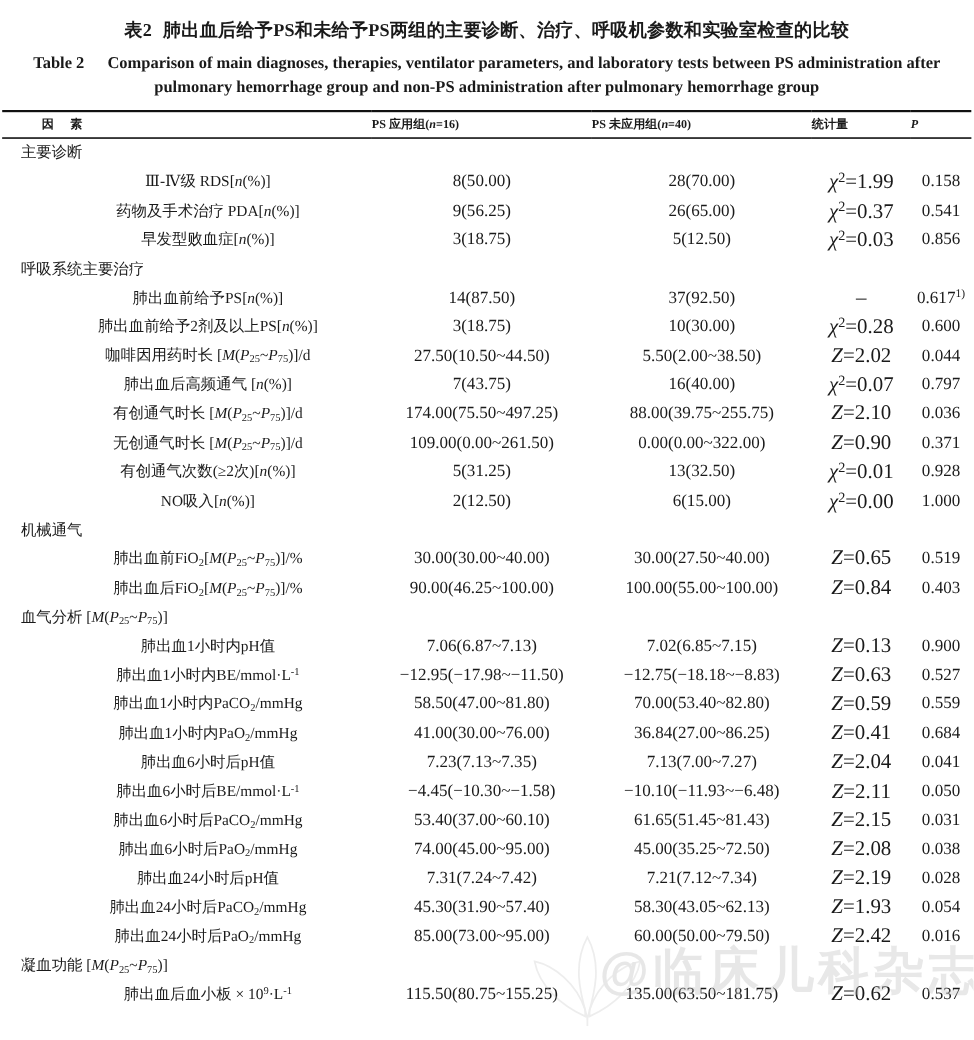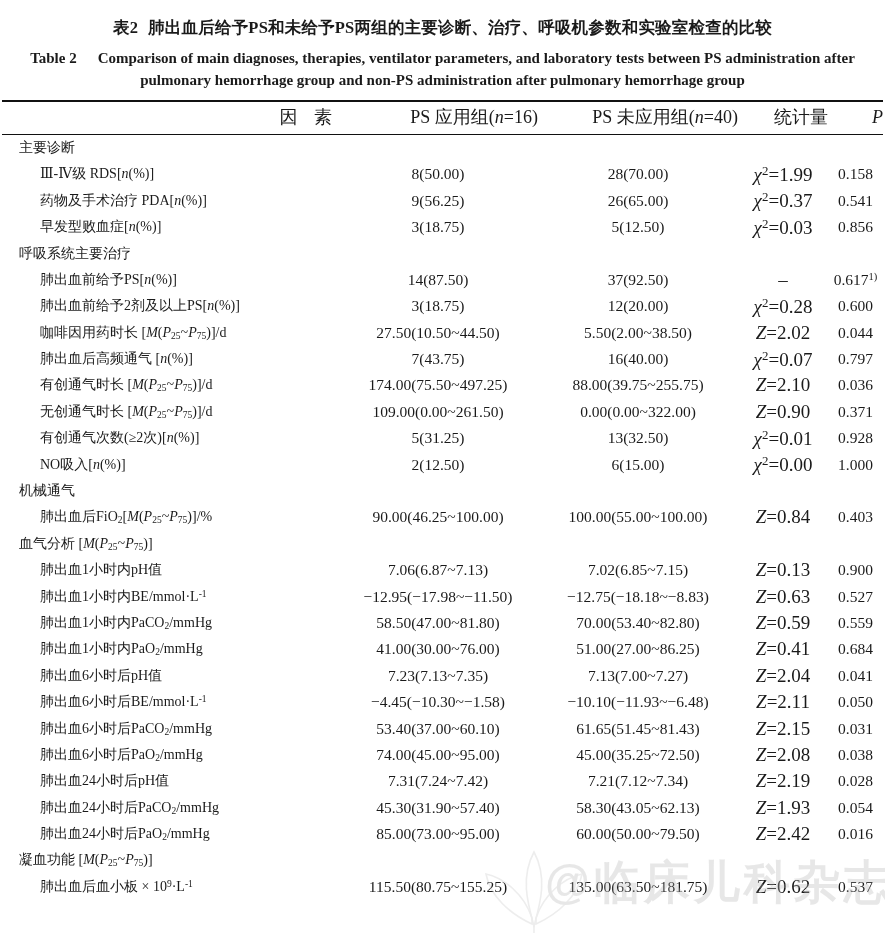--- a/index.html
+++ b/index.html
@@ -38,44 +38,44 @@
 
   
   table.main{
     width:845px;
     margin:9px auto 0 auto;
     border-collapse:collapse;
     font-size:15px;
     table-layout:fixed;
   }
   table.main thead th{
-    font-weight:normal;
+    font-weight:bold;
     padding:3px 0 5px 0;
-    text-align:right;
-    font-size:18px;
+    text-align:left;
+    font-size:11px;
     white-space:nowrap;
   }
   .rule-top{border-top:2.2px solid #111;}
   .rule-mid{border-bottom:1.1px solid #111;}
 
   th.c-factor{width:300px;text-align:left;padding-left:36px !important;}
   th.c-ps{width:200px;}
   th.c-nops{width:200px;}
   th.c-stat{width:90px;}
   th.c-p{width:55px;}
 
   td{padding:0;vertical-align:middle;}
   tr.row{height:26.4px;}
   td.factor{
     text-align:left;
     padding-left:17px;
     white-space:nowrap;
     font-size:14px;
   }
-  td.factor.sub{padding-left:38px;}
+  td.factor.sub{padding-left:38px;text-align:center;}
   td.val{text-align:center;white-space:nowrap;font-size:15.5px;}
   td.stat{text-align:center;white-space:nowrap;font-size:19px;}
   td.pval{text-align:center;white-space:nowrap;font-size:15.5px;}
 
   .hdr-label{letter-spacing:6px;}
   i.it{font-style:italic;}
   sub{font-size:0.68em;vertical-align:-0.25em;}
   sup{font-size:0.68em;vertical-align:0.45em;}
 
   
@@ -168,21 +168,21 @@
         <tr class="row">
           <td class="factor sub">肺出血前给予PS[<i>n</i>(%)]</td>
           <td class="val">14(87.50)</td>
           <td class="val">37(92.50)</td>
           <td class="stat">–</td>
           <td class="pval">0.617<sup>1)</sup></td>
         </tr>
         <tr class="row">
           <td class="factor sub">肺出血前给予2剂及以上PS[<i>n</i>(%)]</td>
           <td class="val">3(18.75)</td>
-          <td class="val">12(20.00)</td>
+          <td class="val">10(30.00)</td>
           <td class="stat"><i>χ</i><sup>2</sup>=0.28</td>
           <td class="pval">0.600</td>
         </tr>
         <tr class="row">
           <td class="factor sub">咖啡因用药时长 [<i>M</i>(<i>P</i><sub>25</sub>~<i>P</i><sub>75</sub>)]/d</td>
           <td class="val">27.50(10.50~44.50)</td>
           <td class="val">5.50(2.00~38.50)</td>
           <td class="stat"><i>Z</i>=2.02</td>
           <td class="pval">0.044</td>
         </tr>
@@ -222,20 +222,27 @@
           <td class="pval">1.000</td>
         </tr>
         <tr class="row">
           <td class="factor">机械通气</td>
           <td class="val"></td>
           <td class="val"></td>
           <td class="stat"></td>
           <td class="pval"></td>
         </tr>
         <tr class="row">
+          <td class="factor sub">肺出血前FiO<sub>2</sub>[<i>M</i>(<i>P</i><sub>25</sub>~<i>P</i><sub>75</sub>)]/%</td>
+          <td class="val">30.00(30.00~40.00)</td>
+          <td class="val">30.00(27.50~40.00)</td>
+          <td class="stat"><i>Z</i>=0.65</td>
+          <td class="pval">0.519</td>
+        </tr>
+        <tr class="row">
           <td class="factor sub">肺出血后FiO<sub>2</sub>[<i>M</i>(<i>P</i><sub>25</sub>~<i>P</i><sub>75</sub>)]/%</td>
           <td class="val">90.00(46.25~100.00)</td>
           <td class="val">100.00(55.00~100.00)</td>
           <td class="stat"><i>Z</i>=0.84</td>
           <td class="pval">0.403</td>
         </tr>
         <tr class="row">
           <td class="factor">血气分析 [<i>M</i>(<i>P</i><sub>25</sub>~<i>P</i><sub>75</sub>)]</td>
           <td class="val"></td>
           <td class="val"></td>
@@ -259,21 +266,21 @@
         <tr class="row">
           <td class="factor sub">肺出血1小时内PaCO<sub>2</sub>/mmHg</td>
           <td class="val">58.50(47.00~81.80)</td>
           <td class="val">70.00(53.40~82.80)</td>
           <td class="stat"><i>Z</i>=0.59</td>
           <td class="pval">0.559</td>
         </tr>
         <tr class="row">
           <td class="factor sub">肺出血1小时内PaO<sub>2</sub>/mmHg</td>
           <td class="val">41.00(30.00~76.00)</td>
-          <td class="val">51.00(27.00~86.25)</td>
+          <td class="val">36.84(27.00~86.25)</td>
           <td class="stat"><i>Z</i>=0.41</td>
           <td class="pval">0.684</td>
         </tr>
         <tr class="row">
           <td class="factor sub">肺出血6小时后pH值</td>
           <td class="val">7.23(7.13~7.35)</td>
           <td class="val">7.13(7.00~7.27)</td>
           <td class="stat"><i>Z</i>=2.04</td>
           <td class="pval">0.041</td>
         </tr>

